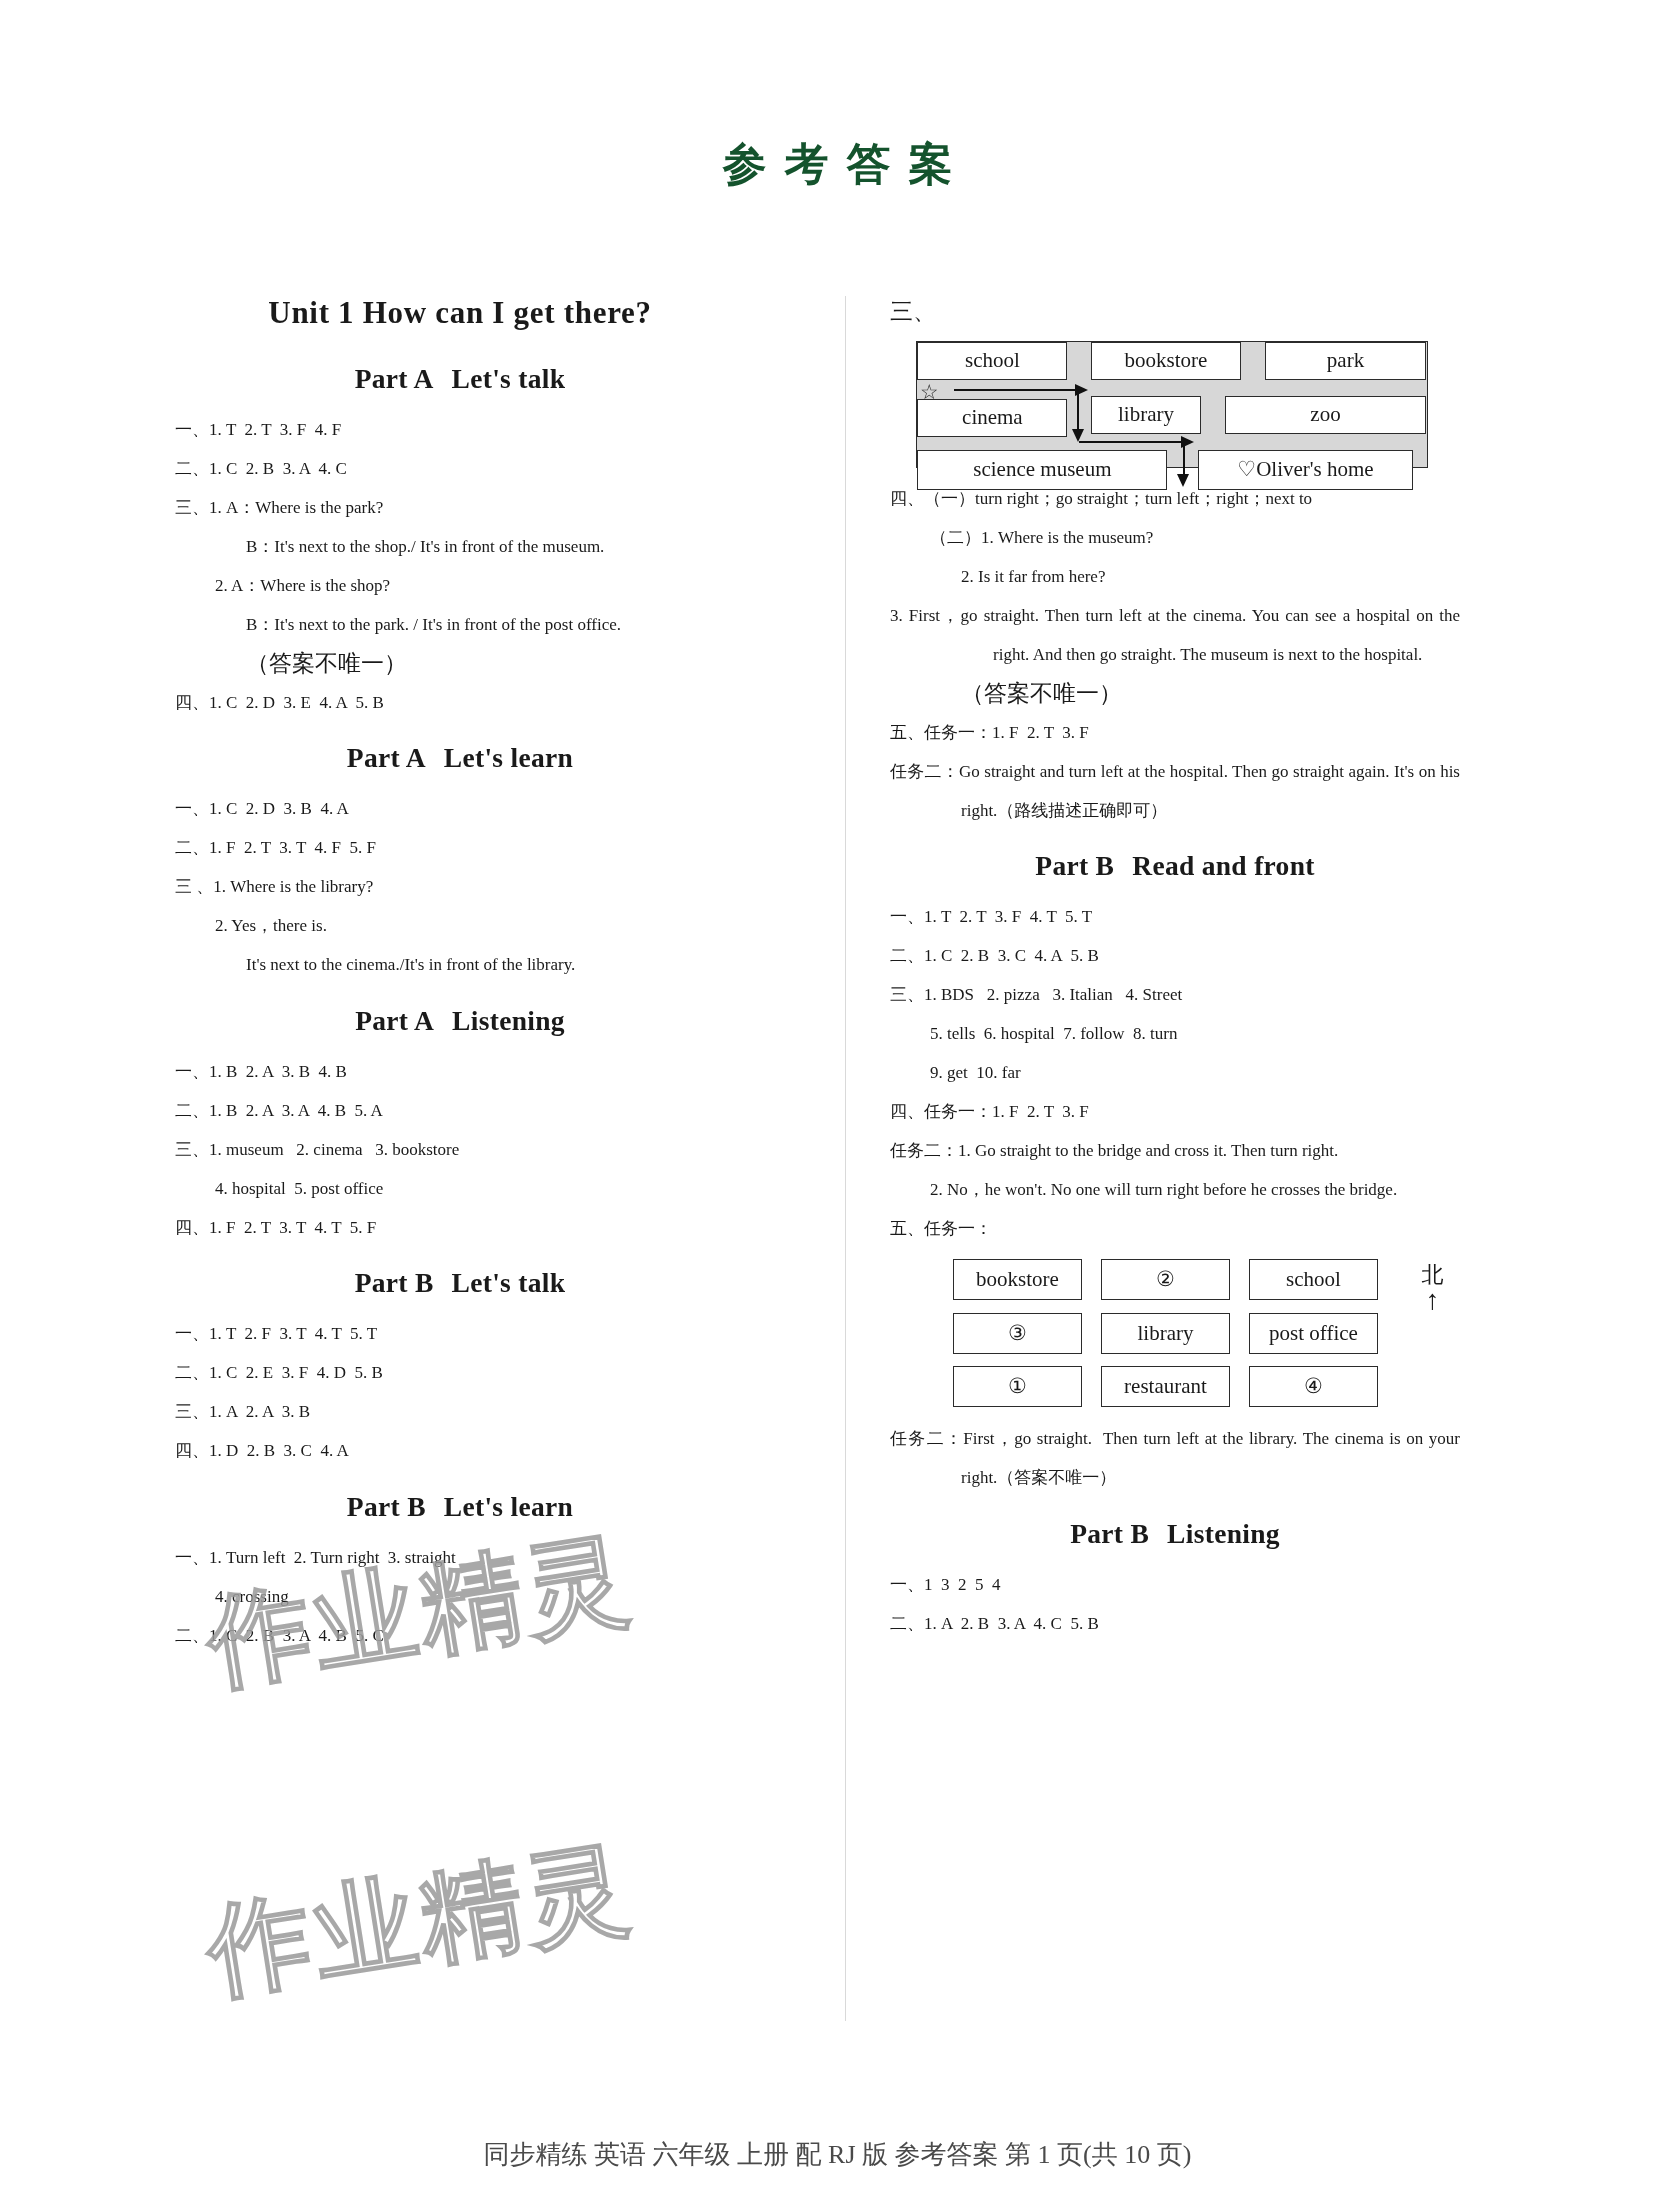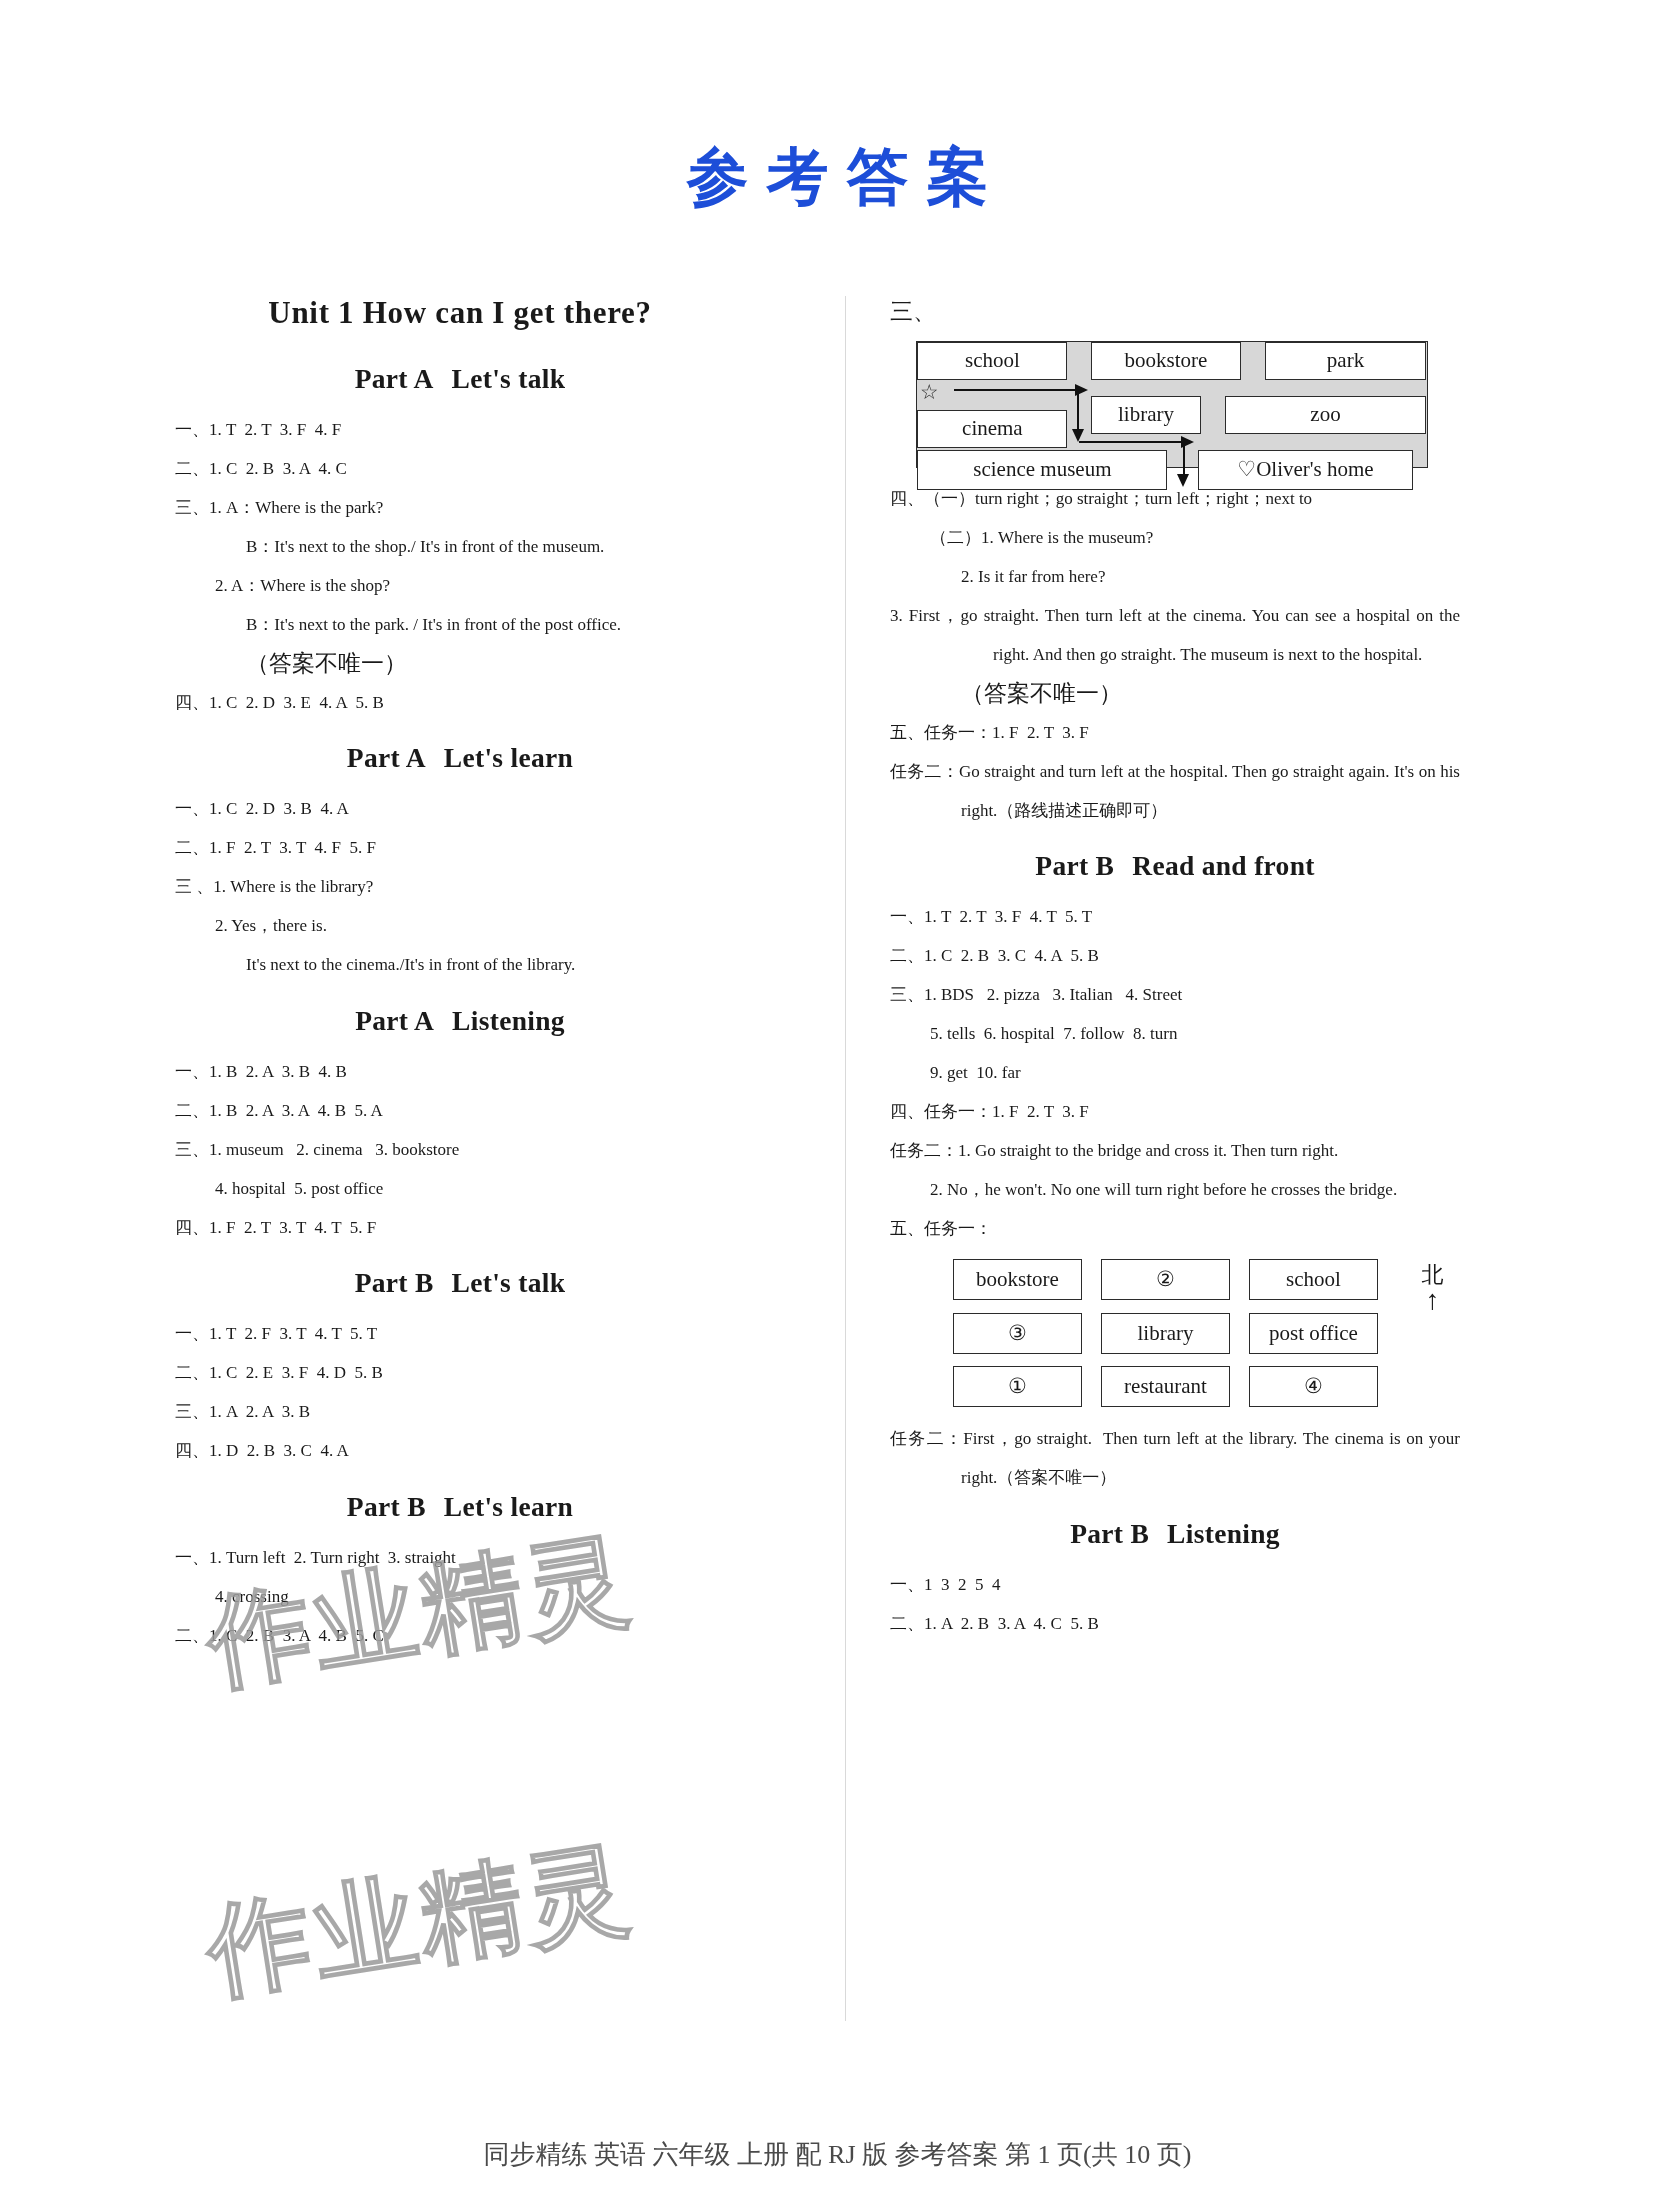--- a/index.html
+++ b/index.html
@@ -7,22 +7,22 @@
     width:1675px;height:2205px;position:relative;overflow:hidden;
     font-family:"Liberation Serif","DejaVu Serif",serif;
     color:#1a1a1a;
   }
   .page{position:absolute;inset:0;}
 
   
   .doc-title{
     position:absolute;left:0;right:0;top:135px;text-align:center;
     font-family:"DejaVu Serif",serif;
-    font-size:62px;font-weight:700;letter-spacing:18px;
-    color:#1d4ed8;text-indent:18px;
+    font-size:44px;font-weight:700;letter-spacing:18px;
+    color:#14532d;text-indent:18px;
   }
 
   
   .columns{position:absolute;left:175px;top:292px;width:1326px;}
   .col{position:absolute;top:0;width:570px;}
   .col-left{left:0;}
   .col-right{left:715px;}
 
   
   .divider{
@@ -172,21 +172,21 @@
 
       <p class="ln cn">三、</p>
 
       <div class="mapwrap">
         <div class="mapbg"></div>
 
         <div class="mapcell" style="left:1.4px;top:1.4px;width:150px;height:38px;">school</div>
         <div class="mapcell" style="left:175px;top:1.4px;width:150px;height:38px;">bookstore</div>
         <div class="mapcell" style="left:349px;top:1.4px;width:161px;height:38px;text-align:center;">park</div>
 
-        <div class="mapcell" style="left:1.4px;top:69px;width:150px;height:38px;">cinema</div>
+        <div class="mapcell" style="left:1.4px;top:58px;width:150px;height:38px;">cinema</div>
         <div class="mapcell" style="left:175px;top:55px;width:110px;height:38px;">library</div>
         <div class="mapcell" style="left:309px;top:55px;width:201px;height:38px;">zoo</div>
 
         <div class="mapcell" style="left:1.4px;top:109px;width:250px;height:40px;">science museum</div>
         <div class="mapcell" style="left:282px;top:109px;width:215px;height:40px;">♡Oliver's home</div>
 
         <div class="star" style="left:4.1px;top:41px;">☆</div>
 
         <div class="arr" style="left:38px;top:48px;width:122px;height:2.1px;"></div>
         <div class="arrhead" style="left:159px;top:43px;border-left:13px solid #111;border-top:6.9px solid transparent;border-bottom:6.9px solid transparent;"></div>

